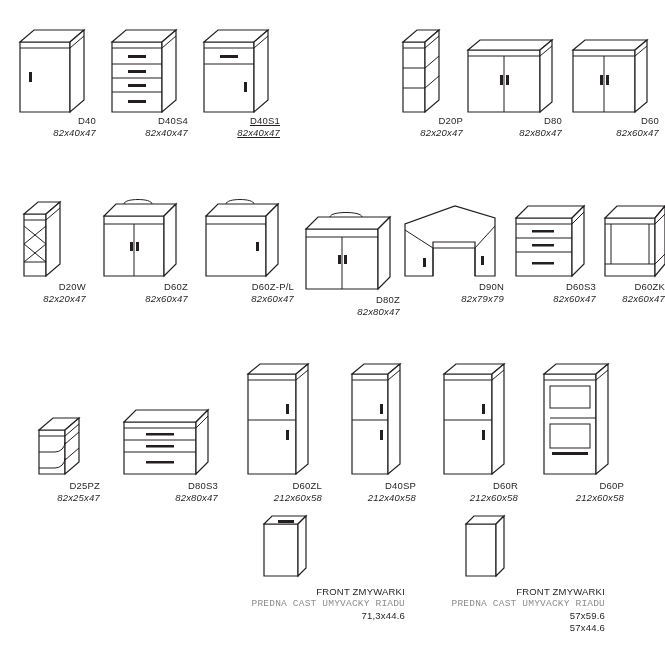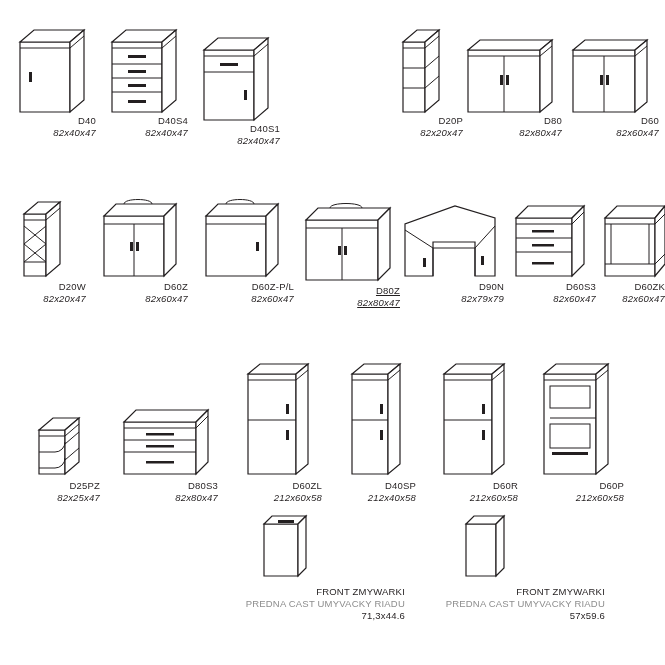--- a/index.html
+++ b/index.html
@@ -10,21 +10,21 @@
     position:relative;
     overflow:hidden;
   }
   .catalog{position:relative;width:665px;height:665px;}
 
   .row{position:absolute;left:0;width:665px;}
   .cell{position:absolute;text-align:right;}
   .caption{font-size:9.5px;line-height:12px;letter-spacing:.2px;}
   .code{font-weight:400;}
   .dims{font-style:italic;}
-  .gray{color:#8d8d8d;}
+  .gray{color:#8d8d8d;font-family:Liberation Mono, monospace;}
 
   svg{display:block;margin:0 auto;overflow:visible;}
   svg .ln{stroke:#231f20;stroke-width:1;fill:none;}
   svg .th{stroke:#231f20;stroke-width:1.2;fill:#ffffff;}
   svg .hd{fill:#231f20;}
 </style>
 </head>
 <body>
 
 <div class="catalog">
@@ -56,21 +56,21 @@
         <rect class="hd" x="24" y="35" width="18" height="3"></rect>
         <rect class="hd" x="24" y="50" width="18" height="3"></rect>
         <rect class="hd" x="24" y="64" width="18" height="3"></rect>
         <rect class="hd" x="24" y="80" width="18" height="3"></rect>
         <line class="ln" x1="58" y1="28" x2="72" y2="16"></line>
       </svg>
       <div class="caption code">D40S4</div>
       <div class="caption dims">82x40x47</div>
     </div>
 
-    <div class="cell" style="left:190px;top:8px;width:90px;">
+    <div class="cell" style="left:190px;top:0;width:90px;text-decoration:underline;">
       <svg width="78" height="95" viewBox="0 0 78 95">
         <polygon class="th" points="8,22 8,92 58,92 58,22"></polygon>
         <polygon class="th" points="8,22 22,10 72,10 58,22"></polygon>
         <polygon class="th" points="58,22 72,10 72,80 58,92"></polygon>
         <line class="ln" x1="8" y1="28" x2="58" y2="28"></line>
         <line class="ln" x1="8" y1="44" x2="58" y2="44"></line>
         <rect class="hd" x="24" y="35" width="18" height="3"></rect>
         <rect class="hd" x="48" y="62" width="3" height="10"></rect>
         <line class="ln" x1="58" y1="28" x2="72" y2="16"></line>
       </svg>
@@ -166,21 +166,21 @@
         <polygon class="th" points="10,20 22,8 82,8 70,20"></polygon>
         <polygon class="th" points="70,20 82,8 82,68 70,80"></polygon>
         <line class="ln" x1="10" y1="28" x2="70" y2="28"></line>
         <rect class="hd" x="60" y="46" width="3" height="9"></rect>
         <path class="ln" d="M30,8 C30,2 58,2 58,8"></path>
       </svg>
       <div class="caption code">D60Z-P/L</div>
       <div class="caption dims">82x60x47</div>
     </div>
 
-    <div class="cell" style="left:296px;top:4px;width:104px;text-decoration:underline;">
+    <div class="cell" style="left:296px;top:13px;width:104px;">
       <svg width="100" height="85" viewBox="0 0 100 85">
         <polygon class="th" points="8,20 8,80 80,80 80,20"></polygon>
         <polygon class="th" points="8,20 20,8 92,8 80,20"></polygon>
         <polygon class="th" points="80,20 92,8 92,68 80,80"></polygon>
         <line class="ln" x1="8" y1="28" x2="80" y2="28"></line>
         <line class="ln" x1="44" y1="28" x2="44" y2="80"></line>
         <rect class="hd" x="40" y="46" width="3" height="9"></rect>
         <rect class="hd" x="46" y="46" width="3" height="9"></rect>
         <path class="ln" d="M32,8 C32,2 64,2 64,8"></path>
       </svg>
@@ -348,16 +348,17 @@
 
     <div class="cell" style="left:355px;top:0;width:250px;">
       <svg width="56" height="70" viewBox="0 0 56 70">
         <polygon class="th" points="14,14 14,66 44,66 44,14"></polygon>
         <polygon class="th" points="14,14 22,6 52,6 44,14"></polygon>
         <polygon class="th" points="44,14 52,6 52,58 44,66"></polygon>
       </svg>
       <div class="caption code" style="margin-top:6px;">FRONT ZMYWARKI</div>
       <div class="caption gray">PREDNA CAST UMYVACKY RIADU</div>
       <div class="caption">57x59.6</div>
+      <div class="caption">57x44.6</div>
     </div>
   </div>
 
 </div>
 
 </body></html>

